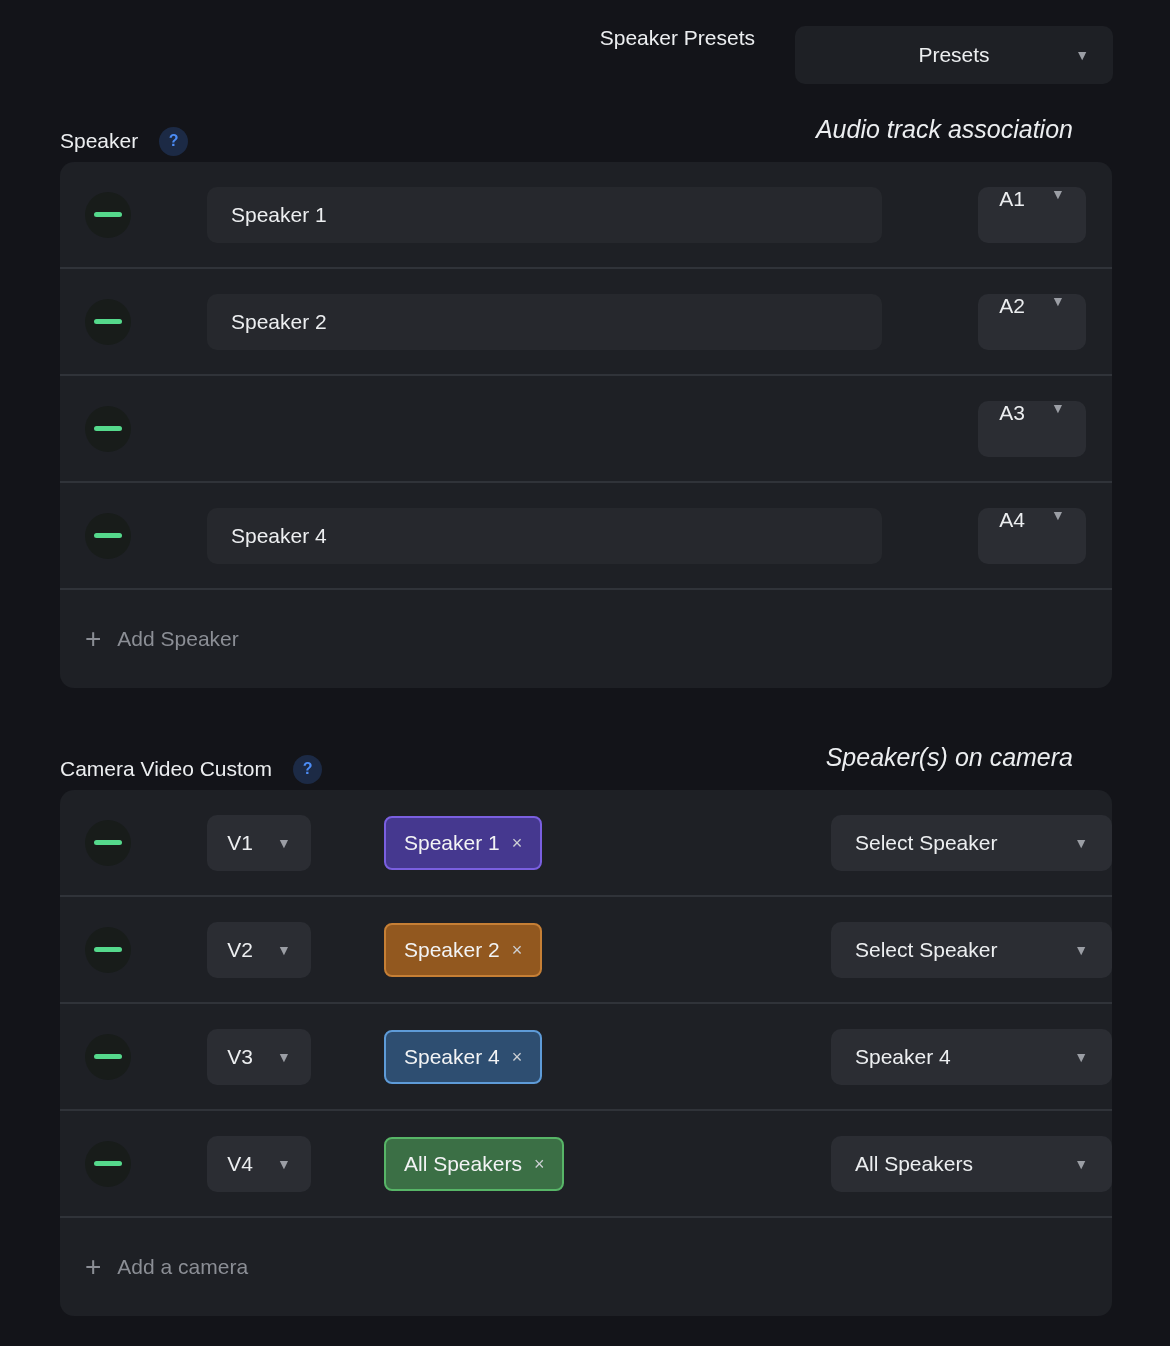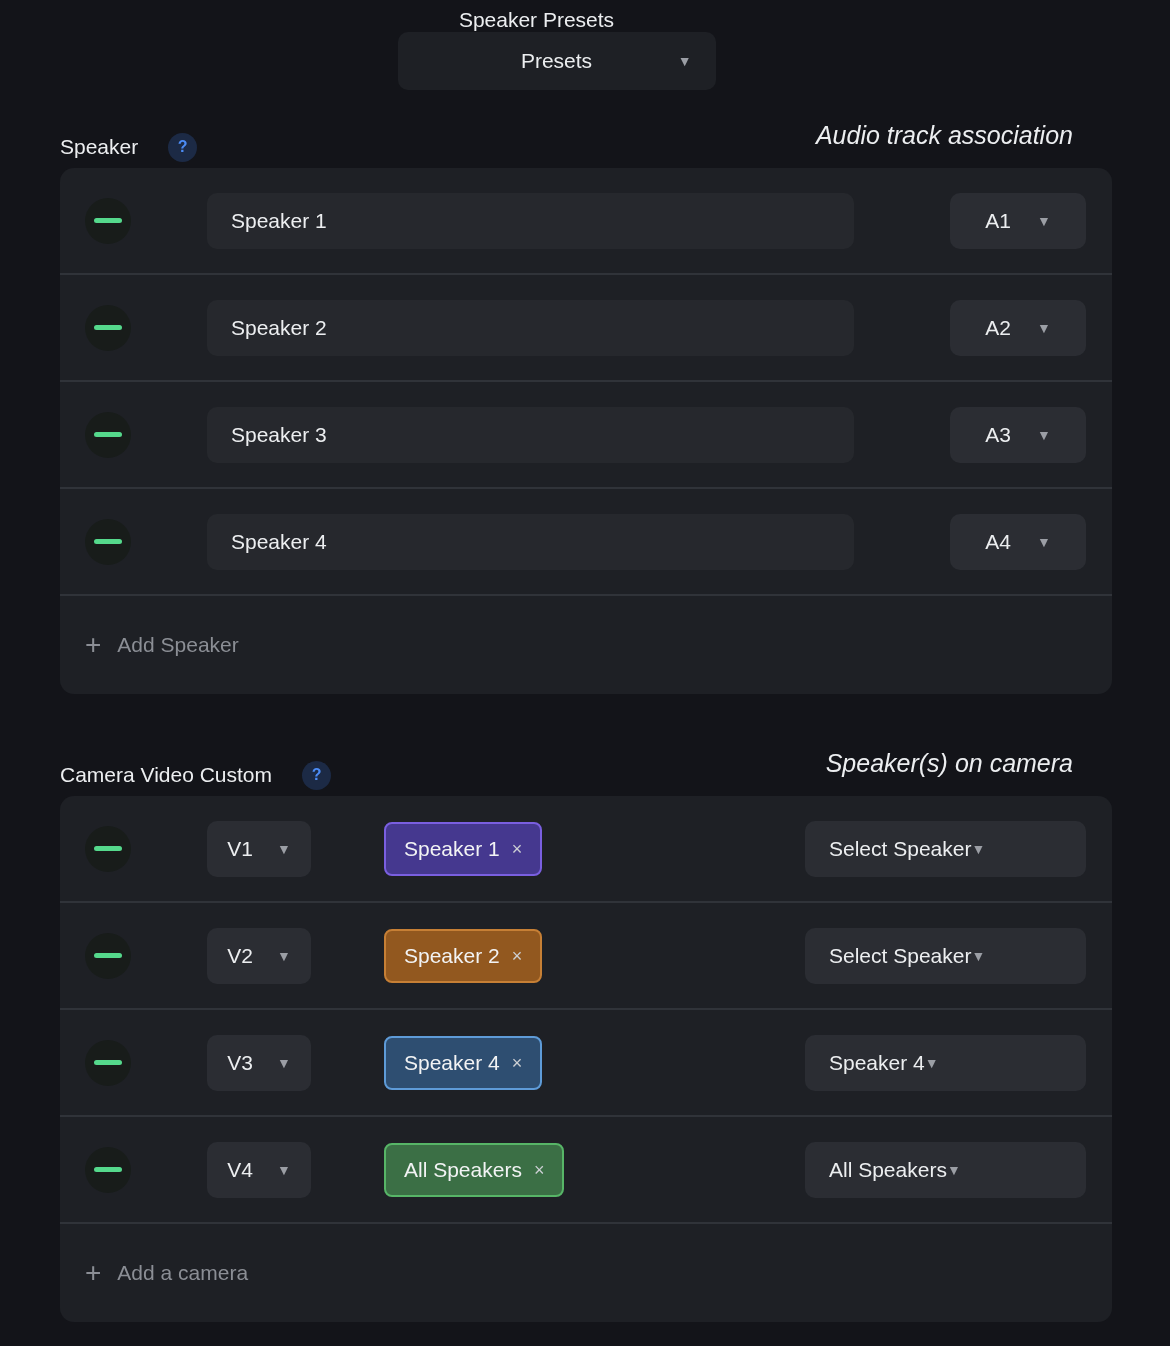--- a/index.html
+++ b/index.html
@@ -4,32 +4,32 @@
 <style>
   html,body{margin:0;padding:0;}
   body{
     width:1170px;height:1346px;
     background:var(--page-bg,#131419);
     font-family:"Liberation Sans", sans-serif;
     color:var(--text-primary,#eceef0);
     overflow:hidden;
     -webkit-font-smoothing:antialiased;
   }
-  .top-bar{display:flex;align-items:center;justify-content:flex-end;padding:8px 57px 0 0;flex-direction:column;}
+  .top-bar{display:flex;align-items:flex-start;justify-content:flex-end;padding:26px 57px 0 0;}
   .top-bar-label{font-size:21px;color:var(--text-primary);margin-right:40px;}
   .preset-select{
     width:318px;height:58px;background:var(--panel-bg,#1e2025);border-radius:10px;
     display:flex;align-items:center;justify-content:center;position:relative;cursor:pointer;
   }
   .preset-select .select-value{font-size:21px;color:var(--text-primary);}
   .arrow{font-size:14px;color:var(--arrow,#9b9ea5);line-height:1;}
   .preset-select .arrow{position:absolute;right:24px;top:50%;transform:translateY(-50%);}
 
   .section-header{display:flex;align-items:center;justify-content:space-between;margin:30px 97px 18px 60px;height:30px;}
-  .section-header-left{display:flex;align-items:center;gap:30px;margin-top:24px;}
+  .section-header-left{display:flex;align-items:center;gap:21px;margin-top:24px;}
   .section-title{font-size:21px;color:var(--text-primary);}
   .section-right-label{font-size:25px;color:var(--text-primary);font-style:italic;}
   .help-badge{
     width:29px;height:29px;border-radius:50%;background:var(--help-bg,#1c2a45);
     display:flex;align-items:center;justify-content:center;
     color:var(--help-blue,#4c8cf5);font-size:16px;font-weight:bold;cursor:pointer;
   }
 
   .panel{margin:0 58px 0 60px;background:var(--panel-bg,#1e2025);border-radius:14px;}
   .row{height:105px;display:flex;align-items:center;padding-left:25px;border-bottom:2px solid var(--divider,#303339);gap:48px;}
@@ -41,22 +41,22 @@
     display:flex;align-items:center;justify-content:center;flex:none;margin-right:28px;cursor:pointer;
   }
   .minus-glyph{width:28px;height:5px;border-radius:3px;background:var(--minus-green,#55d98c);}
 
   .name-input{
     width:732px;height:56px;background:var(--field-bg,#26282d);border:none;border-radius:10px;
     color:var(--text-primary);font-size:21px;padding:0 24px;font-family:"Liberation Sans",sans-serif;outline:none;
   }
   .spacer{flex:1;}
   .track-select{
-    width:136px;height:56px;background:var(--control-bg,#2b2d33);border-radius:10px;margin-right:26px;
-    display:flex;align-items:center;justify-content:center;gap:26px;cursor:pointer;flex:none;
+    width:108px;height:56px;background:var(--control-bg,#2b2d33);border-radius:10px;margin-right:26px;
+    display:flex;justify-content:center;gap:26px;cursor:pointer;flex:none;
   }
   .track-select .select-value{font-size:21px;color:var(--text-primary);}
 
   .plus-glyph{font-size:28px;color:var(--text-muted,#8b8e95);margin-right:16px;line-height:1;font-weight:300;}
   .add-label{font-size:21px;color:var(--text-muted,#8b8e95);text-align:center;}
 
   .v-select{
     width:104px;height:56px;background:var(--control-bg,#2b2d33);border-radius:10px;
     display:flex;align-items:center;justify-content:center;gap:24px;cursor:pointer;flex:none;
   }
@@ -67,22 +67,22 @@
     display:flex;align-items:center;padding:0 18px;gap:12px;cursor:pointer;flex:none;
   }
   .tag-label{font-size:21px;color:#f2f3f4;}
   .tag-close{font-size:18px;color:#cdd0d4;cursor:pointer;line-height:1;}
   .tag--purple{background:var(--tag-purple-bg);border-color:var(--tag-purple-border);}
   .tag--orange{background:var(--tag-orange-bg);border-color:var(--tag-orange-border);}
   .tag--blue{background:var(--tag-blue-bg);border-color:var(--tag-blue-border);}
   .tag--green{background:var(--tag-green-bg);border-color:var(--tag-green-border);}
 
   .speaker-on-cam-select{
-    width:233px;height:56px;background:var(--control-bg,#2b2d33);border-radius:10px;margin-right:26px;
-    display:flex;align-items:center;padding:0 24px;cursor:pointer;flex:none;
+    width:233px;height:56px;background:var(--control-bg,#2b2d33);border-radius:10px;
+    display:flex;align-items:center;justify-content:space-between;padding:0 24px;cursor:pointer;flex:none;
   }
   .speaker-on-cam-select .select-value{font-size:21px;color:var(--text-primary);}
 </style>
 </head>
 <body>
 
 <div class="top-bar">
   <div class="top-bar-label">Speaker Presets</div>
   <div class="preset-select">
     <span class="select-value">Presets</span>
@@ -118,21 +118,20 @@
     <div class="spacer"></div>
     <div class="track-select">
       <span class="select-value">A2</span>
       <span class="arrow">▼</span>
     </div>
   </div>
   <div class="row">
     <div class="minus-btn">
         <span class="minus-glyph"></span>
       </div>
-    <input class="name-input" type="text" value="Speaker 3" style="">
     <div class="spacer"></div>
     <div class="track-select">
       <span class="select-value">A3</span>
       <span class="arrow">▼</span>
     </div>
   </div>
   <div class="row">
     <div class="minus-btn">
         <span class="minus-glyph"></span>
       </div>

